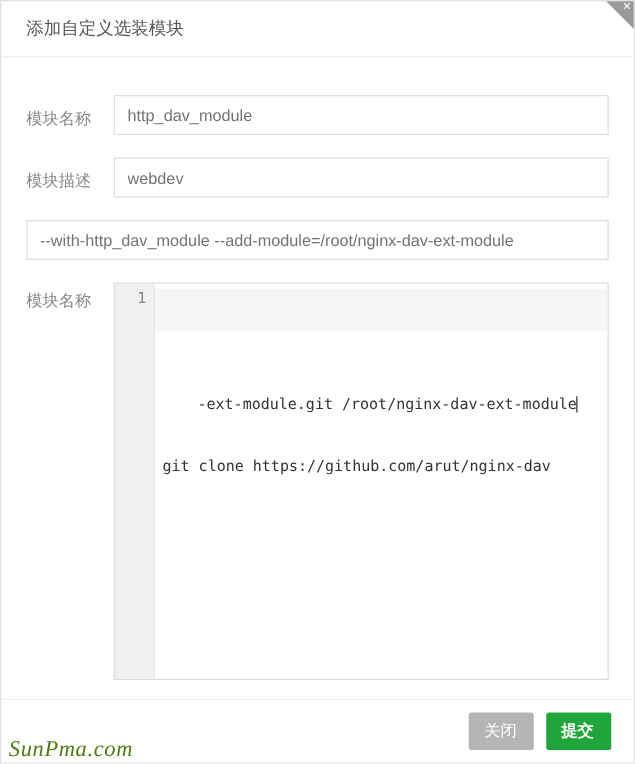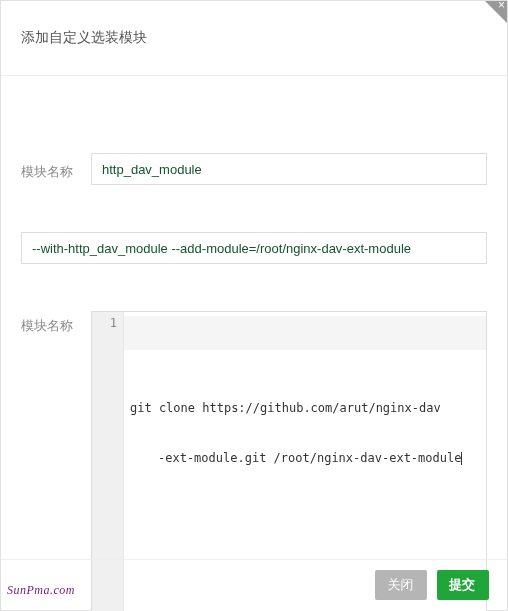--- a/index.html
+++ b/index.html
@@ -13,21 +13,21 @@
       position: relative;
     }
     .dialog {
       width: 508px;
       height: 611px;
       background: #fff;
       border: 1px solid #e0e0e0;
       position: relative;
     }
     .dialog-header {
-      padding: 28px 20px;
+      padding: 13px 20px;
       border-bottom: 1px solid #eee;
       color: #555;
       font-size: 14px;
     }
     .close-corner {
       position: absolute;
       top: 0;
       right: 0;
       width: 0;
       height: 0;
@@ -45,40 +45,39 @@
       font-size: 12px;
       line-height: 12px;
     }
     .dialog-body {
       padding: 30px 20px 0 20px;
     }
     .form-row {
       display: flex;
       align-items: center;
       margin-bottom: 18px;
-      margin-top: 47px;
     }
     .form-row.top {
       align-items: flex-start;
     }
     .form-label {
       width: 70px;
       text-align: left;
       color: #888;
       font-size: 13px;
       padding-top: 6px;
       flex-shrink: 0;
     }
     .form-input {
       flex: 1;
       height: 32px;
       border: 1px solid #ddd;
       padding: 0 10px;
       font-size: 13px;
-      color: #14532d;
+      color: #737373;
       outline: none;
       font-family: inherit;
     }
     .code-editor {
       flex: 1;
       border: 1px solid #ddd;
       height: 318px;
       display: flex;
       font-family: Consolas, Monaco, monospace;
       font-size: 12px;
@@ -149,24 +148,24 @@
       border: none;
       cursor: pointer;
       margin-left: 6px;
       color: #fff;
       border-radius: 2px;
     }
     .btn-cancel { background: #b5b5b5; }
     .btn-submit { background: #20a53a; font-weight: bold; }
     .watermark {
       position: absolute;
-      bottom: 12px;
+      bottom: 0;
       left: 6px;
-      color: #701a75;
-      font-size: 12px;
+      color: #4d7c0f;
+      font-size: 18px;
       font-style: italic;
       font-family: Georgia, serif;
       z-index: 20;
       letter-spacing: 0.5px;
     }
   </style>
 </head>
 <body>
 
 <div class="dialog">
@@ -174,36 +173,40 @@
 
   <div class="dialog-header">添加自定义选装模块</div>
 
   <div class="dialog-body">
 
     <div class="form-row">
       <div class="form-label">模块名称</div>
       <input class="form-input" type="text" value="http_dav_module" style="">
     </div>
 
+    <div class="form-row">
+      <div class="form-label">模块描述</div>
+      <input class="form-input" type="text" value="webdev" style="">
+    </div>
 
     <div class="form-row">
       <input class="form-input" type="text" value="--with-http_dav_module --add-module=/root/nginx-dav-ext-module" style="">
     </div>
 
     <div class="form-row top">
       <div class="form-label">模块名称</div>
       <div class="code-editor">
         <div class="gutter">
           <div>1</div>
         </div>
         <div class="code-content">
           <div class="active-bg"></div>
           <div class="code-text">
+            <div class="code-line code-line2"><span>-ext-module.git /root/nginx-dav-ext-module</span><span class="cursor-caret"></span></div>
             <div class="code-line">git clone https://github.com/arut/nginx-dav</div>
-            <div class="code-line code-line2"><span>-ext-module.git /root/nginx-dav-ext-module</span><span class="cursor-caret"></span></div>
           </div>
         </div>
       </div>
     </div>
 
   </div>
 
   <div class="dialog-footer">
     <button class="btn btn-cancel">关闭</button>
     <button class="btn btn-submit">提交</button>

